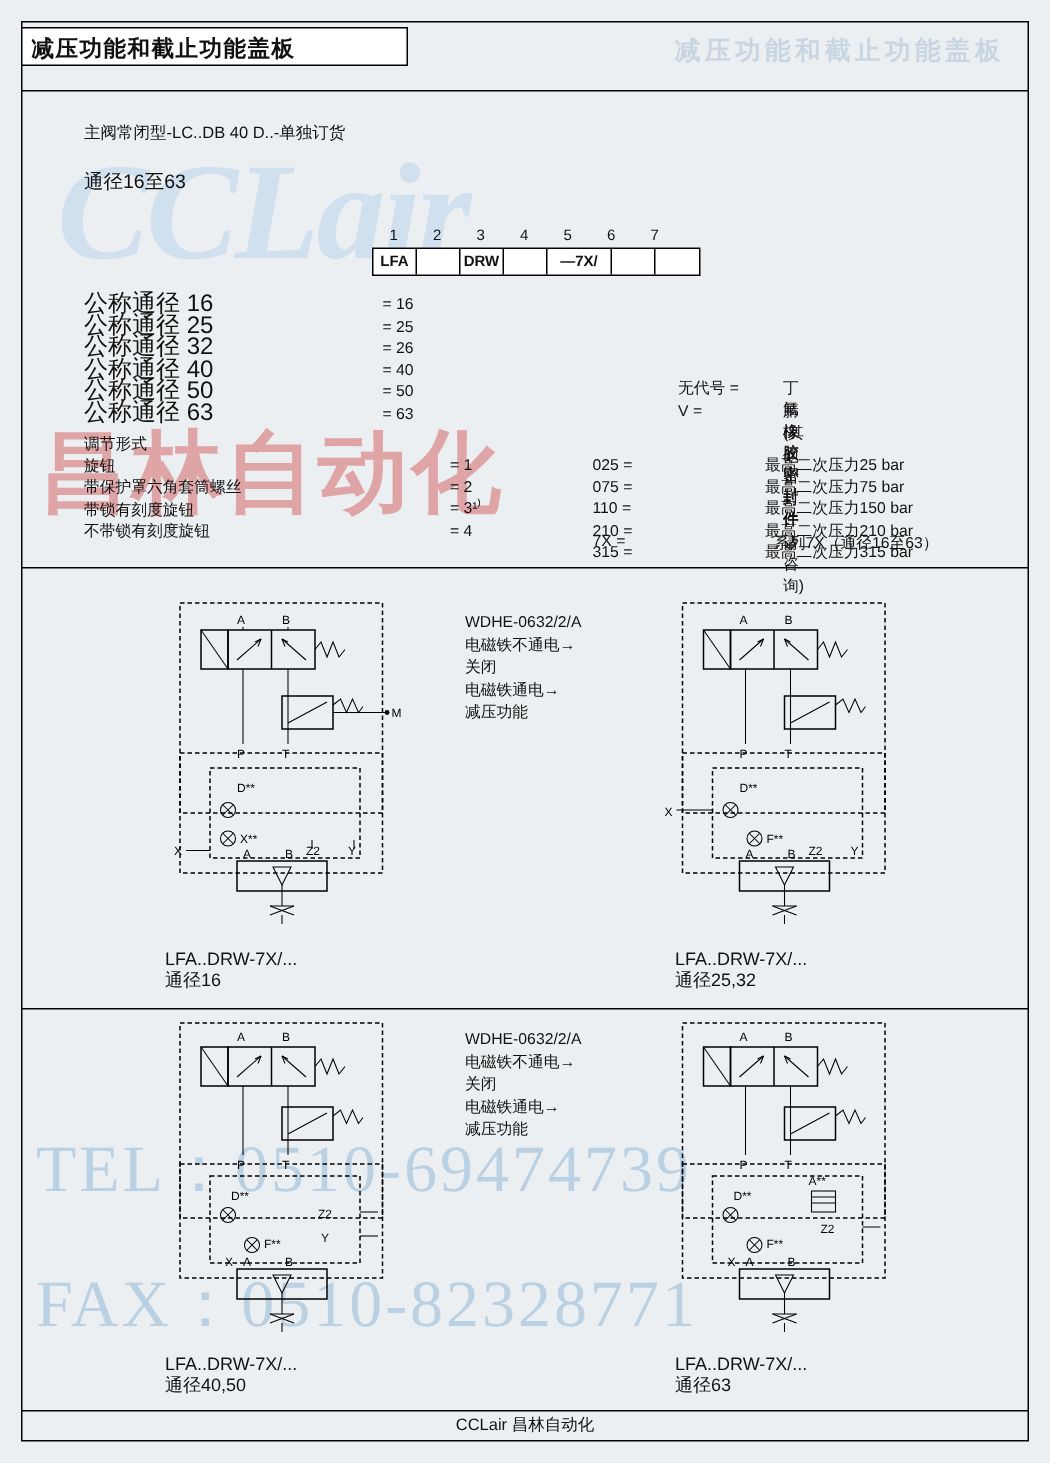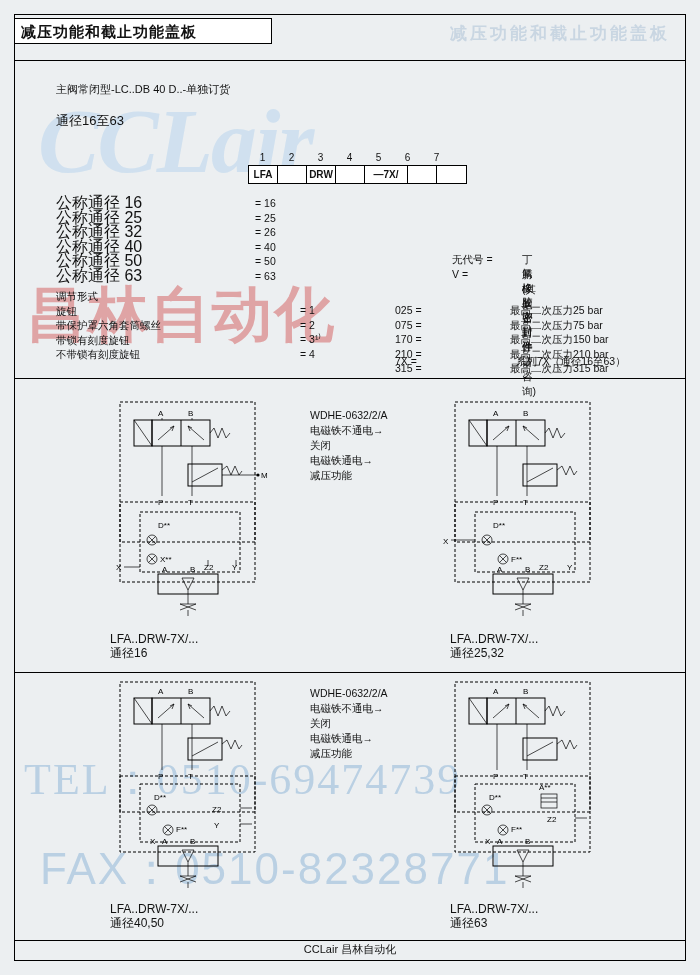--- a/index.html
+++ b/index.html
@@ -49,22 +49,22 @@
     letter-spacing:2px;
   }
   .wm-tel{
     left:24px;top:750px;
     font-family:"Liberation Serif", serif;
     font-size:44px;letter-spacing:2px;
     color:#b8cfe3;
     opacity:.95;
   }
   .wm-fax{
-    left:40px;top:840px;
-    font-family:Liberation Sans, sans-serif;
+    left:24px;top:840px;
+    font-family:Liberation Serif, serif;
     font-size:44px;letter-spacing:2px;
     color:#b8cfe3;
     opacity:.95;
   }
   .wm-top-right{
     right:30px;top:22px;
     font-size:17px;font-weight:bold;color:#c9d6e2;
     letter-spacing:3px;
   }
   
@@ -234,21 +234,21 @@
     <span class="sym" style="left:70px;font-family:Liberation Serif, serif;">氟橡胶密封件</span>
   </div>
   <div style="position:relative;height:15px;">
     <span class="sym" style="left:70px;">(其他密封件请咨询)</span>
   </div>
 </div>
 
 <div class="valcol">
   <div>025 =</div>
   <div>075 =</div>
-  <div>170 =</div>
+  <div>110 =</div>
   <div>210 =</div>
   <div>315 =</div>
 </div>
 <div class="pressrow" style="left:510px;">
   <div>最高二次压力25 bar</div>
   <div>最高二次压力75 bar</div>
   <div>最高二次压力150 bar</div>
   <div>最高二次压力210 bar</div>
   <div>最高二次压力315 bar</div>
 </div>

